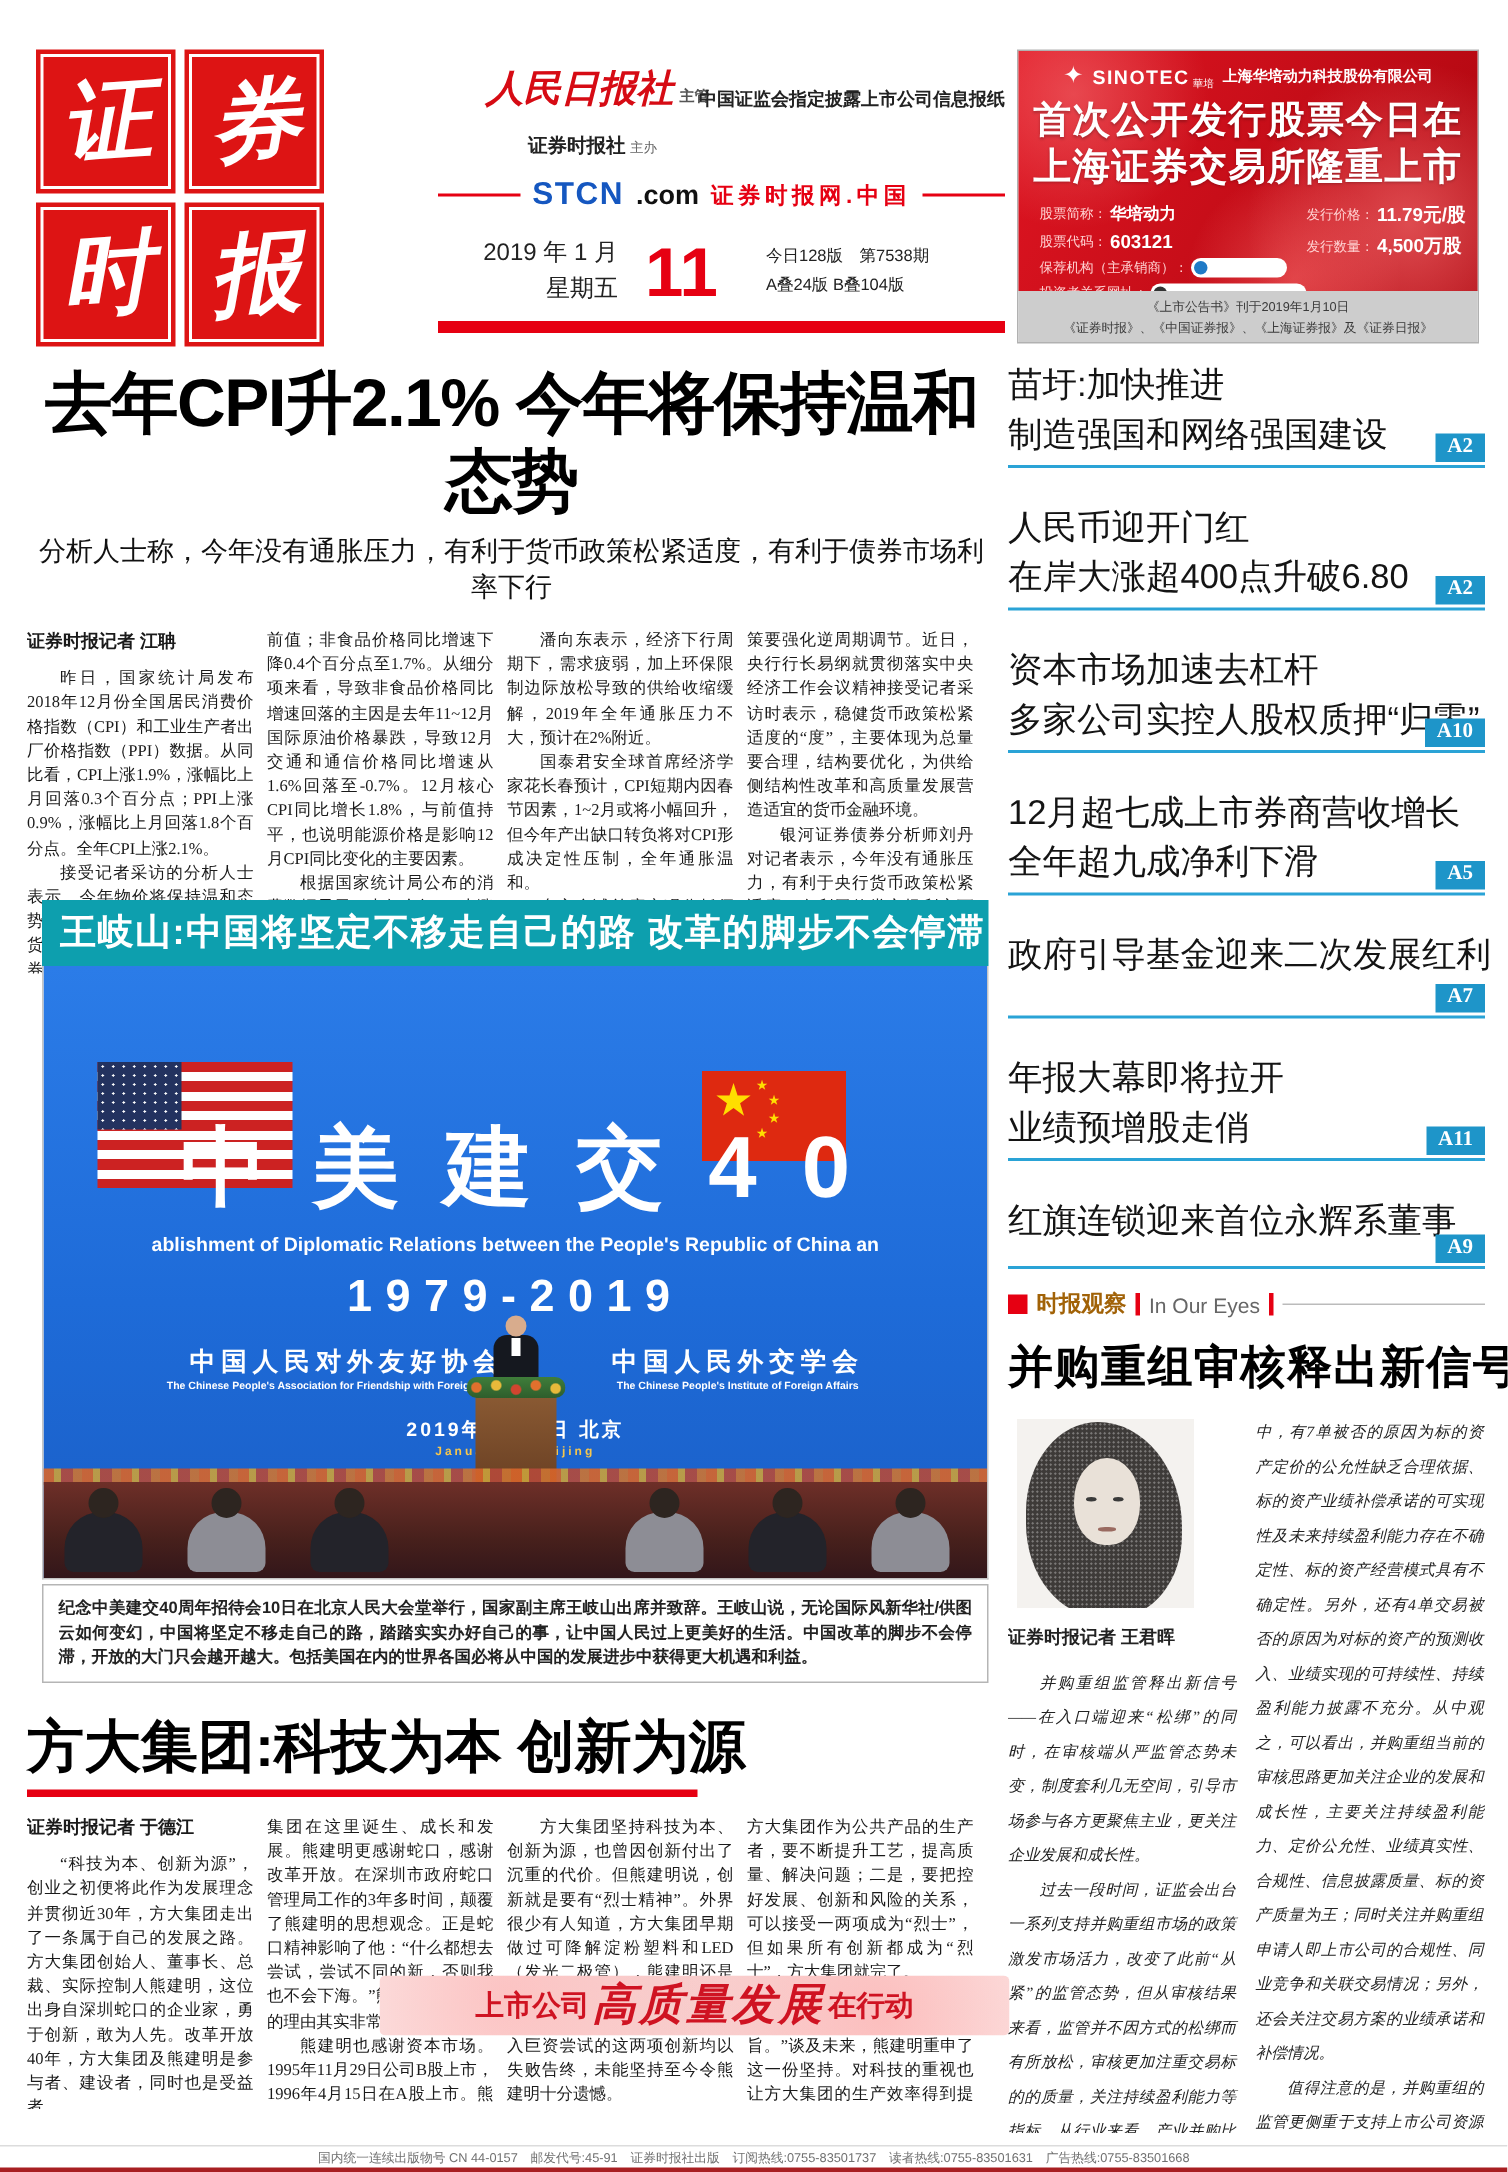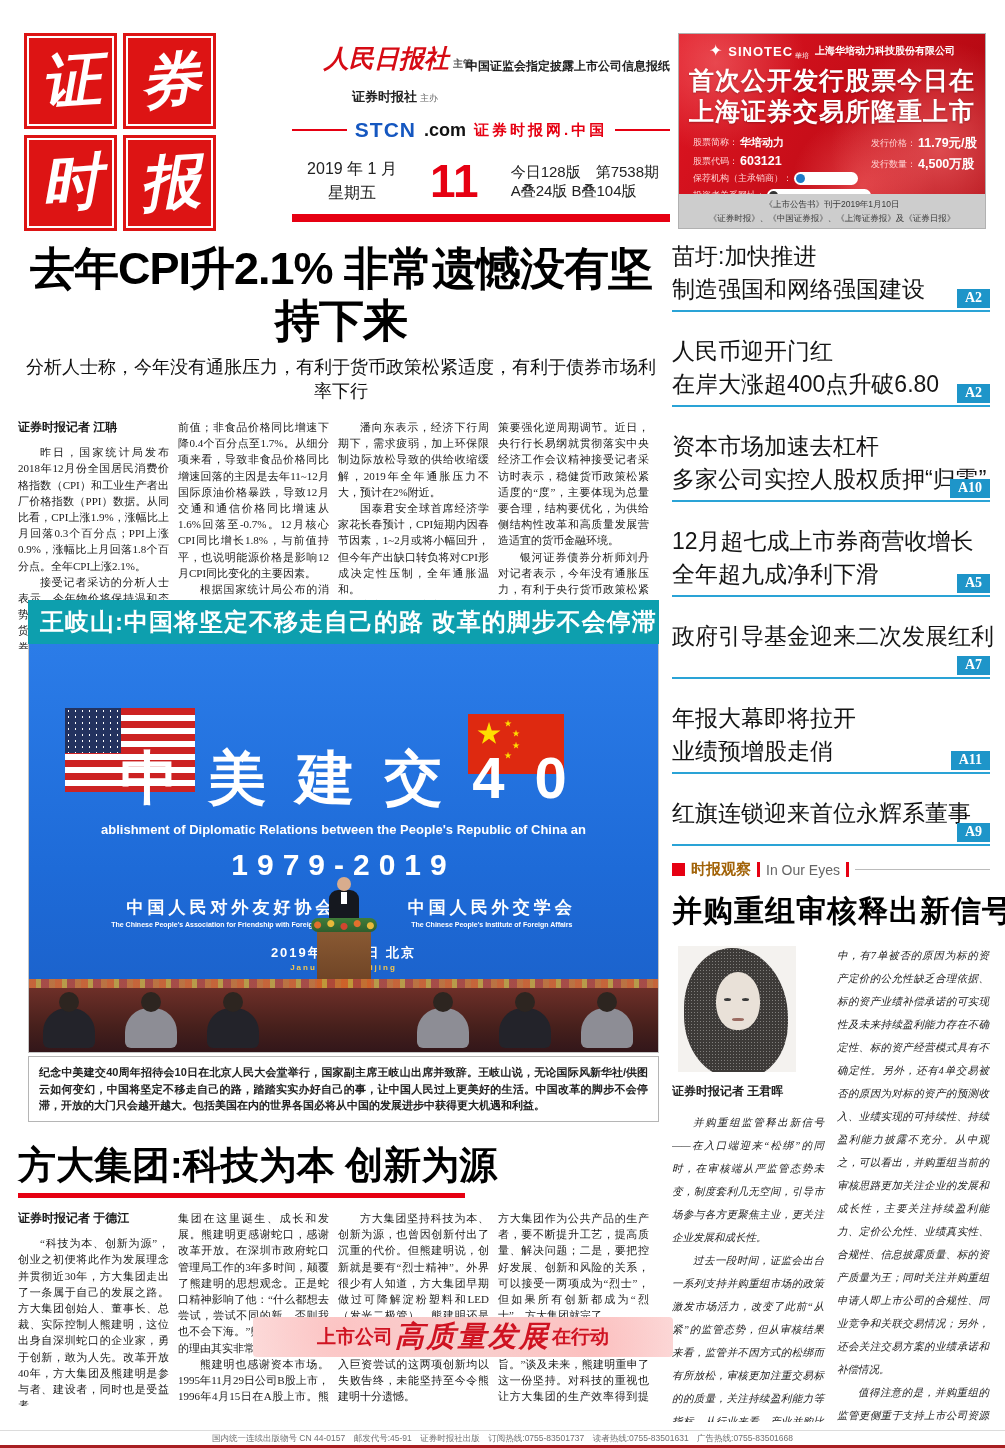--- a/index.html
+++ b/index.html
@@ -19,23 +19,23 @@
   .supervisor small{font-size:10px;color:#555;font-style:normal;font-family:"Liberation Sans",sans-serif;margin-left:4px;}
   .designation{position:absolute;right:0;top:16px;font-size:12px;font-weight:bold;white-space:nowrap;color:#222;}
   .organizer{margin-left:60px;font-size:13px;font-weight:bold;color:#222;}
   .organizer small{font-size:9px;color:#666;font-weight:normal;margin-left:3px;}
   .stcn-row{display:flex;align-items:center;margin-top:12px;gap:8px;}
   .stcn-row .rule{flex:1;height:2px;background:#e60012;}
   .stcn-brand{font-size:21px;font-weight:bold;color:#1557c0;letter-spacing:1px;}
   .stcn-dom{font-size:18px;font-weight:bold;color:#111;}
   .stcn-cn{font-size:15px;font-weight:bold;color:#e60012;letter-spacing:3px;white-space:nowrap;}
   .date-row{display:flex;align-items:center;margin-top:10px;height:58px;}
-  .date-block{width:120px;text-align:center;font-size:16px;line-height:24px;color:#222;}
+  .date-block{width:120px;text-align:right;font-size:16px;line-height:24px;color:#222;}
   .day-num{font-size:46px;font-weight:bold;color:#e60012;margin:0 18px;font-family:"Liberation Sans",sans-serif;}
-  .edition{margin-left:14px;font-size:15px;line-height:19px;color:#222;}
+  .edition{margin-left:14px;font-size:11px;line-height:19px;color:#222;}
   .red-bar{height:8px;background:#e60012;margin-top:4px;}
   
   .ad{position:absolute;left:678px;top:33px;width:308px;height:196px;border:1px solid #b1b1b1;box-sizing:border-box;}
   .ad-red{height:160px;position:relative;overflow:hidden;color:#fff;
     background:radial-gradient(circle at 85% 72%,rgba(255,130,130,.55),rgba(255,130,130,0) 38%),
                radial-gradient(circle at 12% 18%,rgba(255,150,150,.4),rgba(255,150,150,0) 30%),
                radial-gradient(circle at 60% 95%,rgba(255,110,110,.5),rgba(255,110,110,0) 30%),
                linear-gradient(120deg,#e01522,#ad060f);}
   .ad-brand{display:flex;align-items:center;justify-content:center;gap:6px;padding-top:7px;}
   .ad-star{font-size:16px;line-height:1;color:#fff;}
@@ -250,21 +250,21 @@
       </div>
     </div>
   </div>
   <div class="ad-gray">
     <div>《上市公告书》刊于2019年1月10日</div>
     <div>《证券时报》、《中国证券报》、《上海证券报》及《证券日报》</div>
   </div>
 </div>
 
 <section class="cpi">
-  <h1 class="cpi-head" style="margin:0;">去年CPI升2.1% 非常遗憾没有坚持下来</h1>
+  <h1 class="cpi-head" style="margin:0;">去年CPI升2.1% 今年将保持温和态势</h1>
   <div class="cpi-sub">分析人士称，今年没有通胀压力，有利于货币政策松紧适度，有利于债券市场利率下行</div>
   <div class="cols">
     <div class="col">
       <p class="byline">证券时报记者 江聃</p>
       <p>昨日，国家统计局发布2018年12月份全国居民消费价格指数（CPI）和工业生产者出厂价格指数（PPI）数据。从同比看，CPI上涨1.9%，涨幅比上月回落0.3个百分点；PPI上涨0.9%，涨幅比上月回落1.8个百分点。全年CPI上涨2.1%。</p>
         <p>接受记者采访的分析人士表示，今年物价将保持温和态势，没有通胀压力。这有利于货币政策松紧适度，有利于债券市场利率下行。</p>
     </div>
     <div class="col">
       <p class="cont">前值；非食品价格同比增速下降0.4个百分点至1.7%。从细分项来看，导致非食品价格同比增速回落的主因是去年11~12月国际原油价格暴跌，导致12月交通和通信价格同比增速从1.6%回落至-0.7%。12月核心CPI同比增长1.8%，与前值持平，也说明能源价格是影响12月CPI同比变化的主要因素。</p>
         <p>根据国家统计局公布的消费数据显示，去年全年CPI上涨2.1%。潘向东表示，去年CPI同比增速4年来首次突破2%，较2017年提高0.5个百分点，主要由于夏季极端气候与自然灾害导致蔬菜价格大涨，2018年蔬菜价格同比增长7.1%，对CPI拉动率较2017年提高0.38个百分点。</p>

